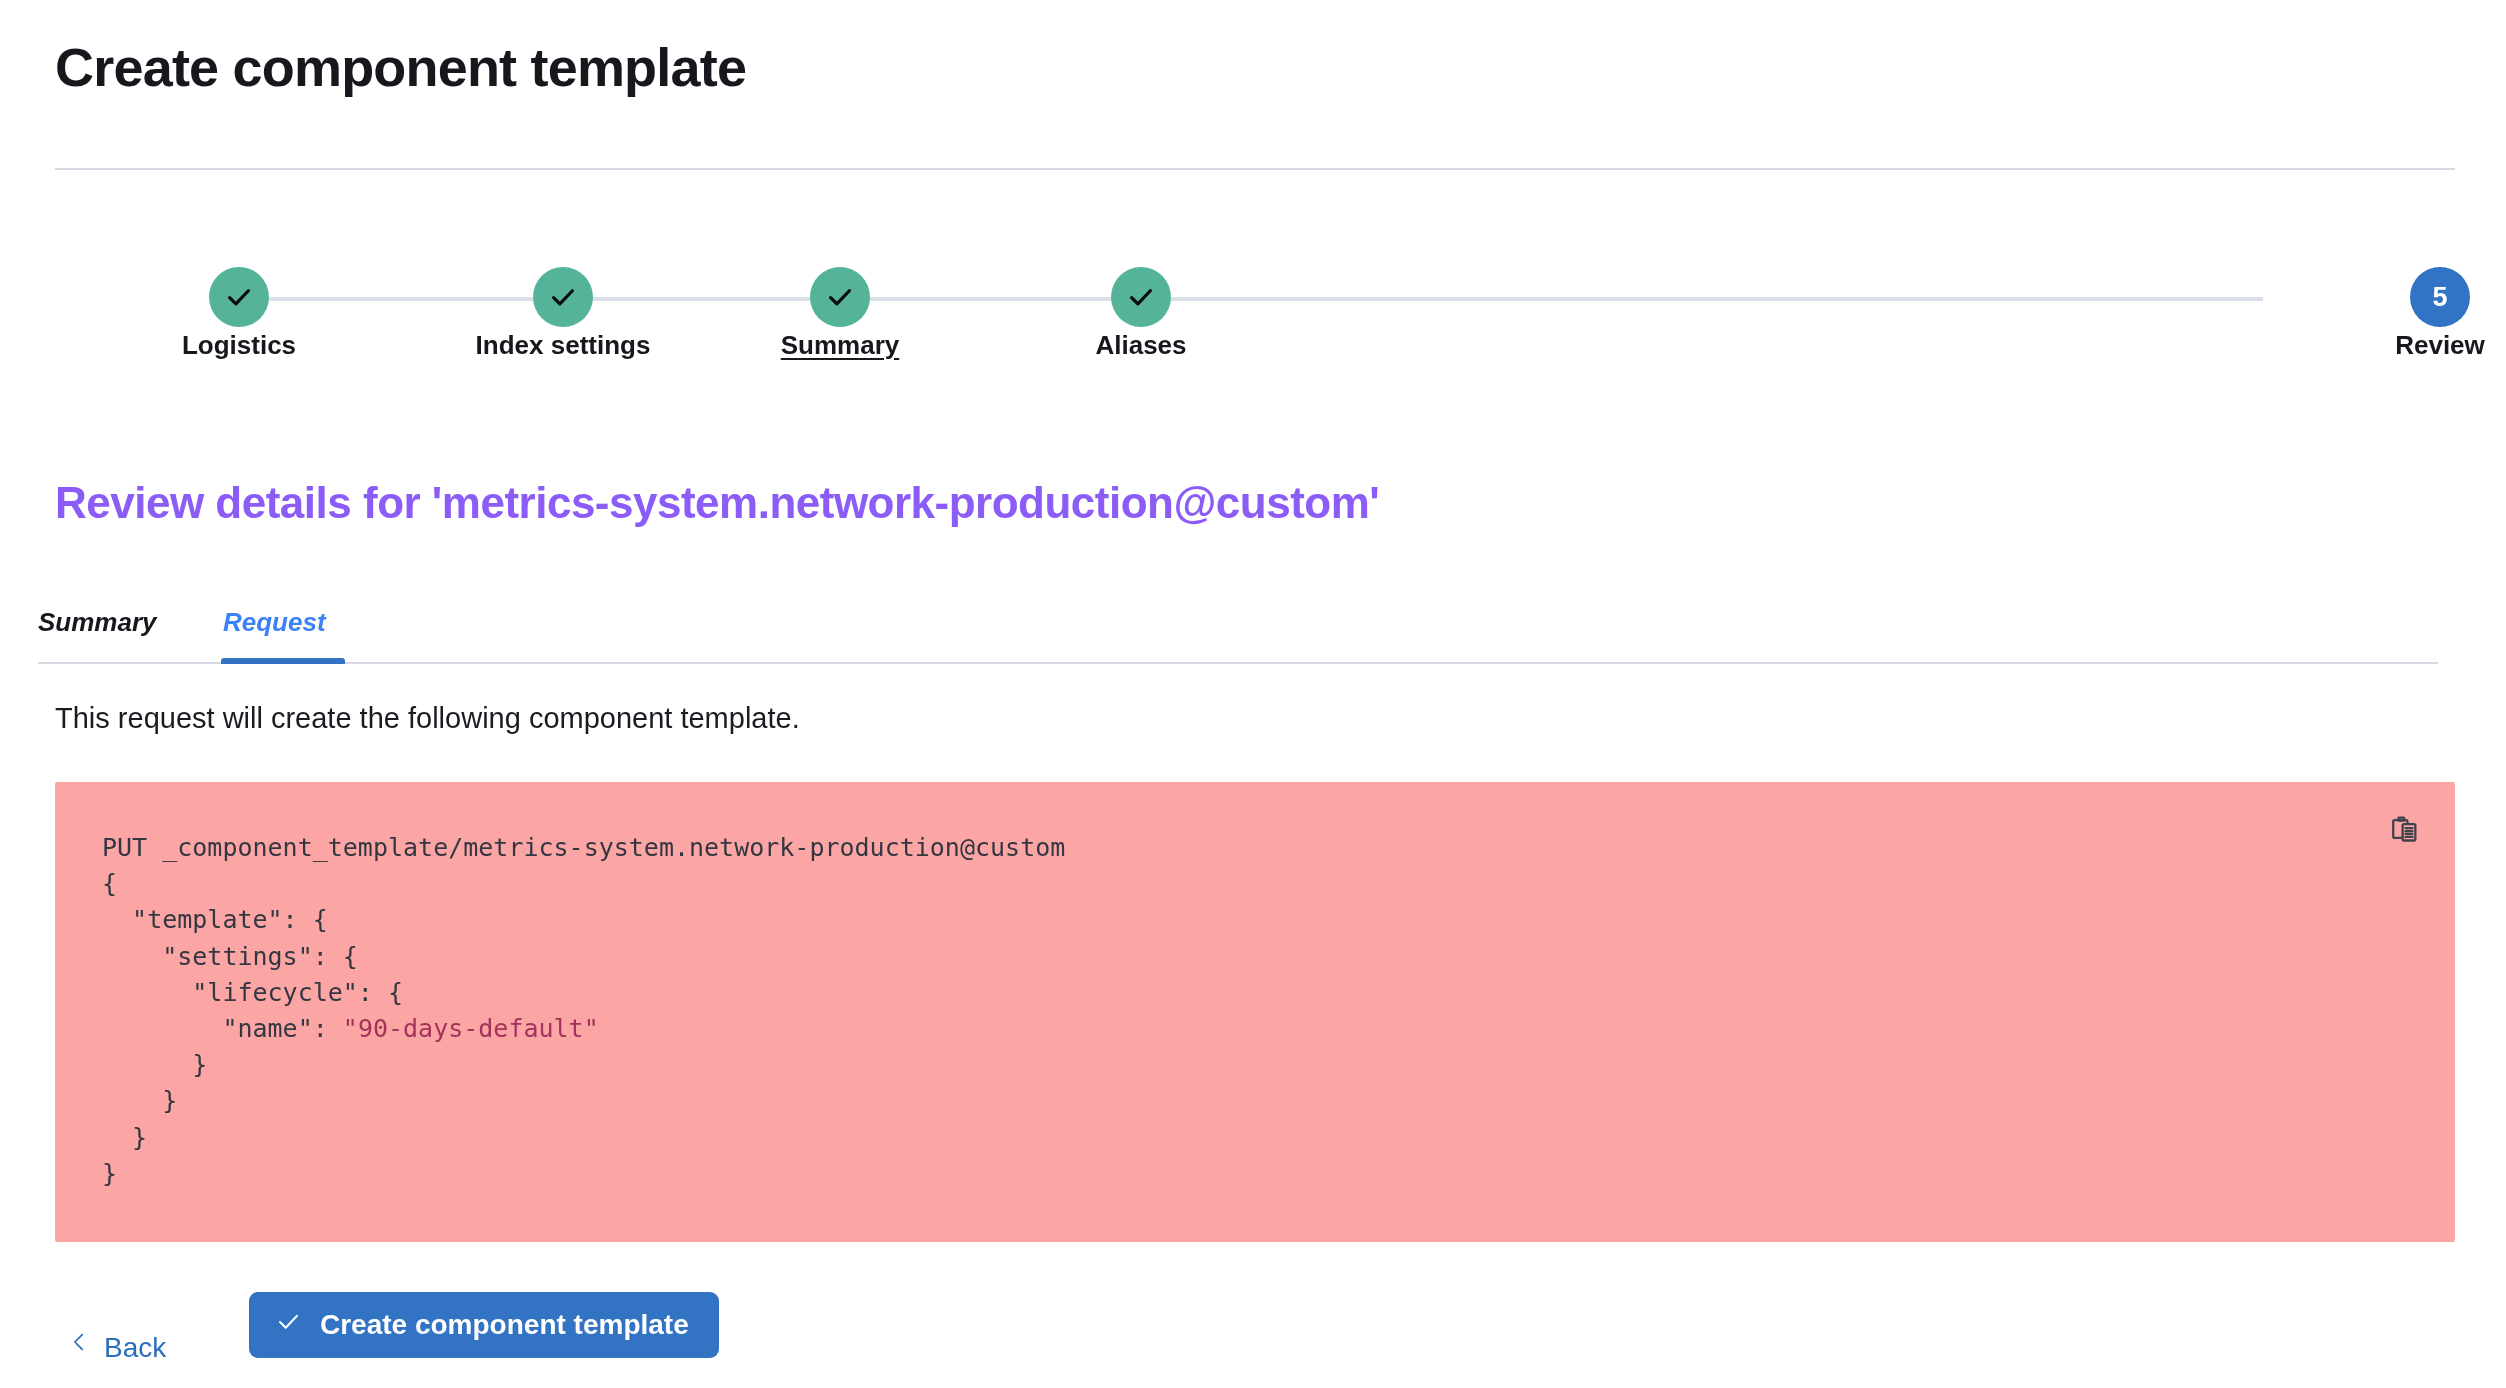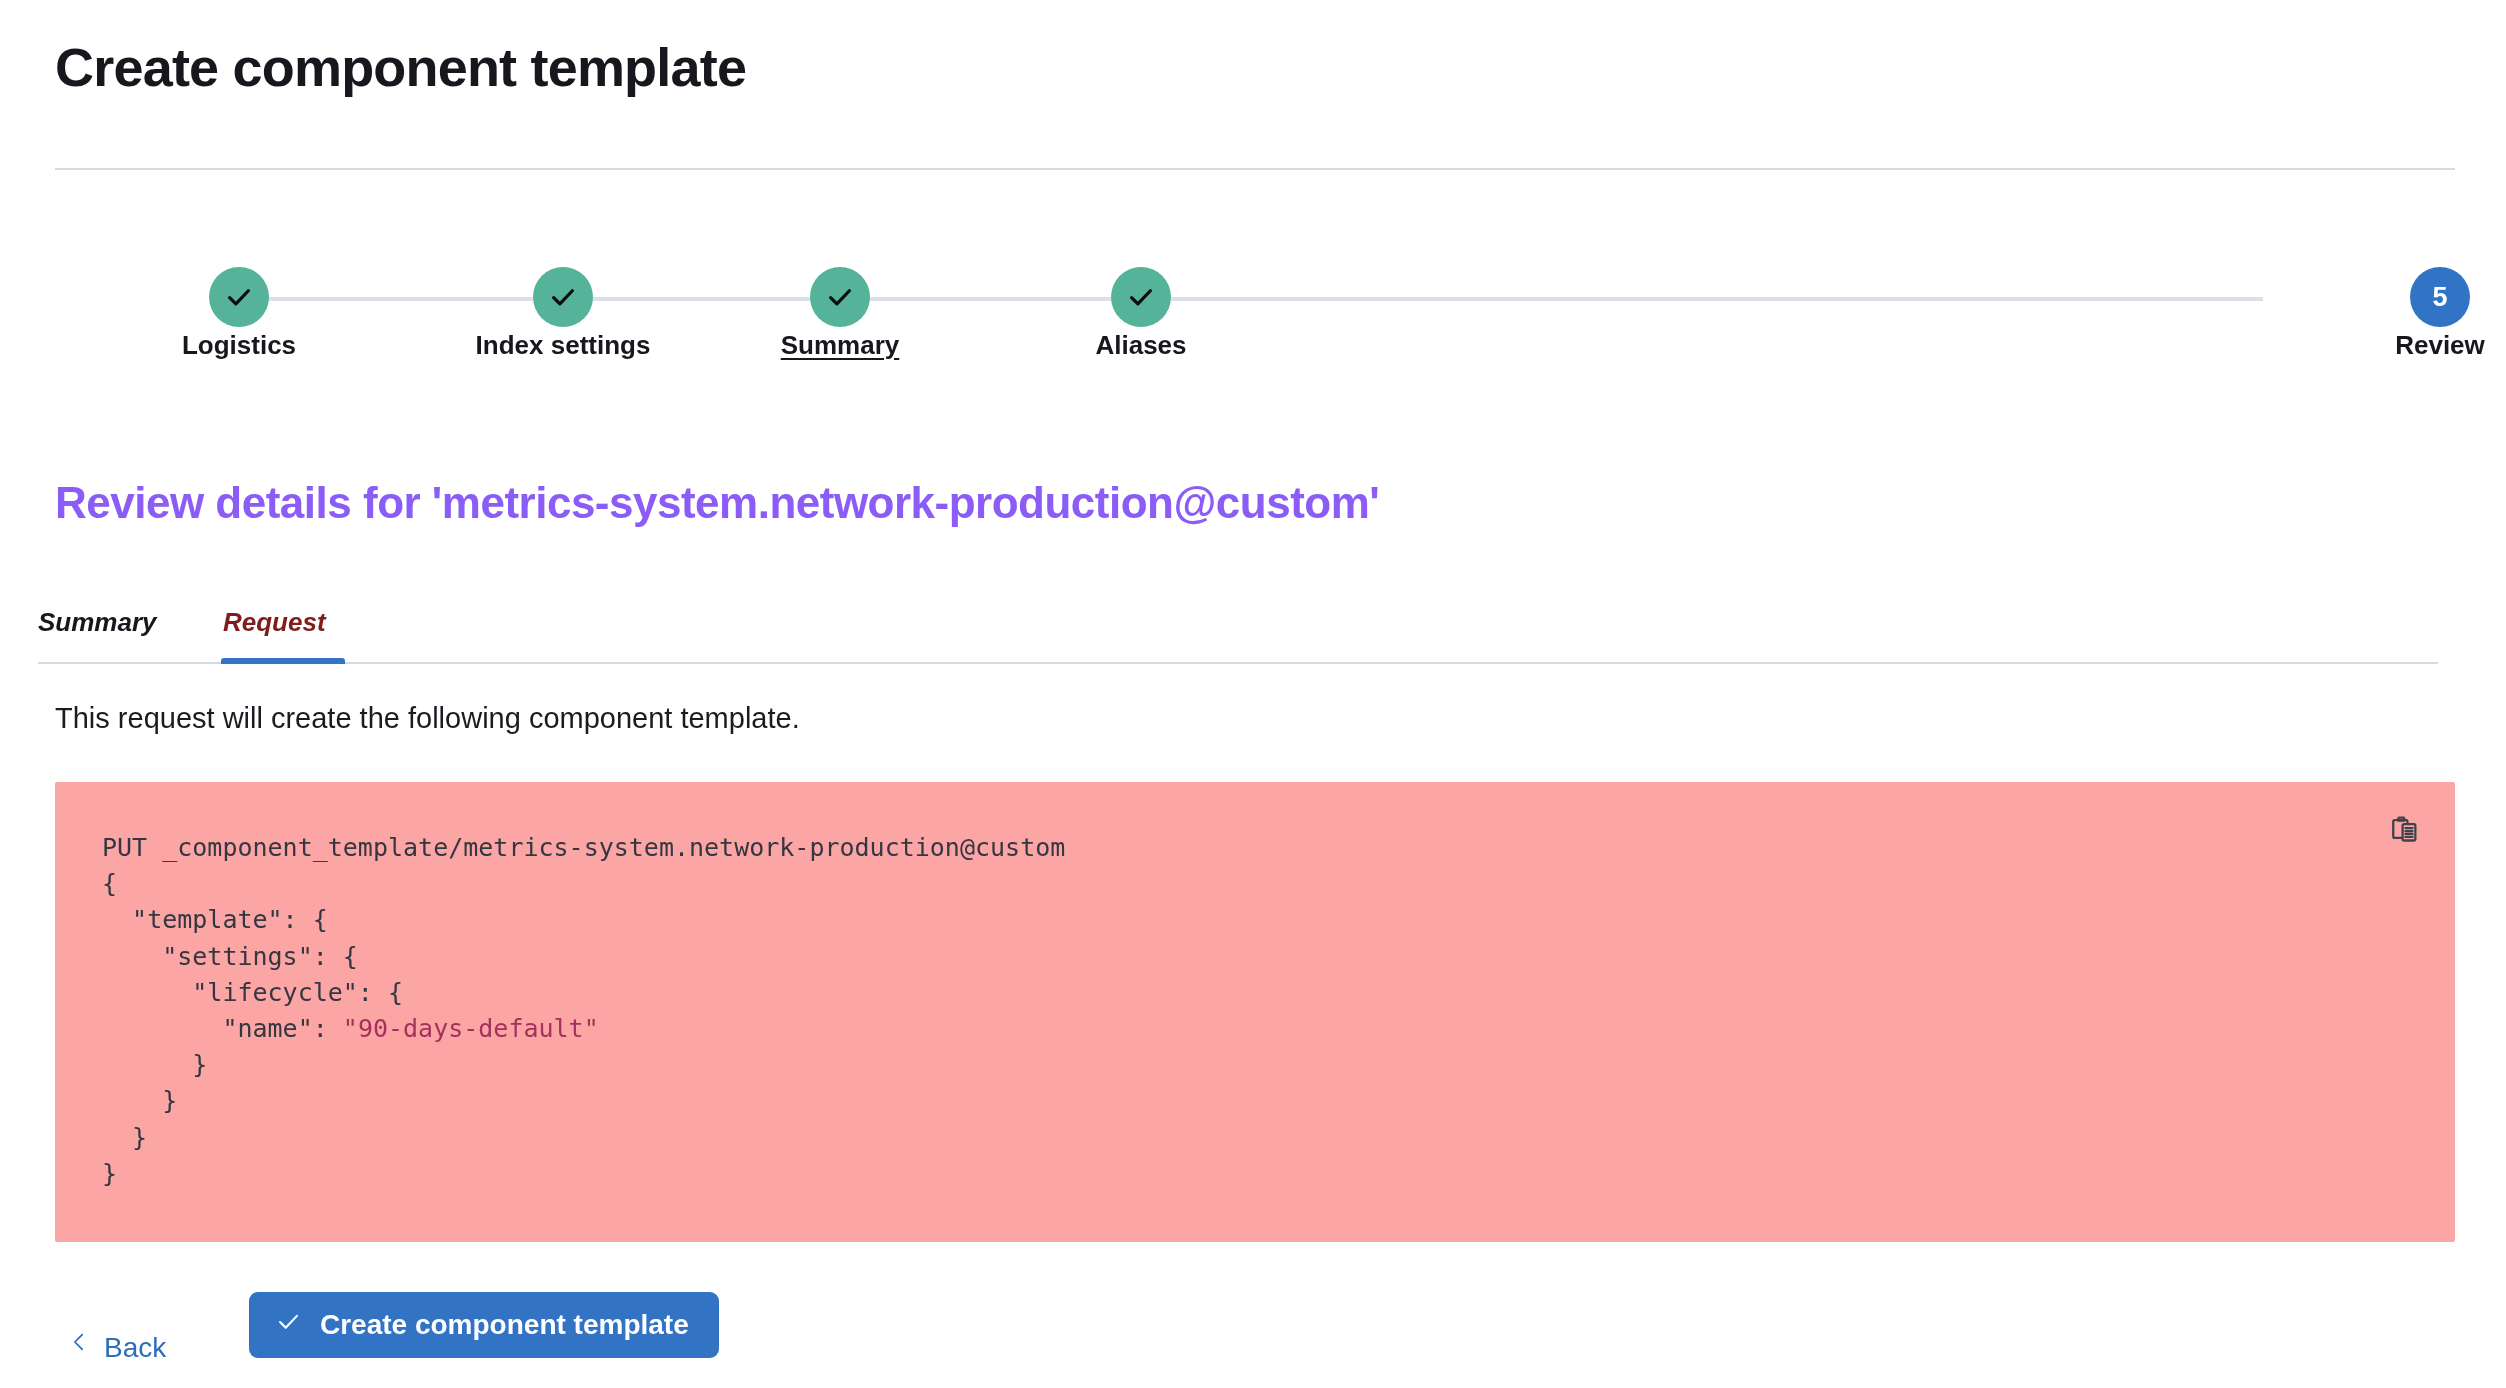--- a/index.html
+++ b/index.html
@@ -135,21 +135,21 @@
   .tab {
     position: absolute;
     top: 0;
     font-size: 26px;
     font-weight: 700;
     line-height: 52px;
     cursor: pointer;
     white-space: nowrap;
   }
   .tab.t-summary { left: 0;    color: #16181d; }
-  .tab.t-request { left: 185px; color: #7f1d1d; }
+  .tab.t-request { left: 185px; color: #3b82f6; }
   .tab-active-bar {
     position: absolute;
     left: 183px;
     top: 62px;
     width: 124px;
     height: 6px;
     background: #3273c4;
     border-radius: 3px 3px 0 0;
   }
 

